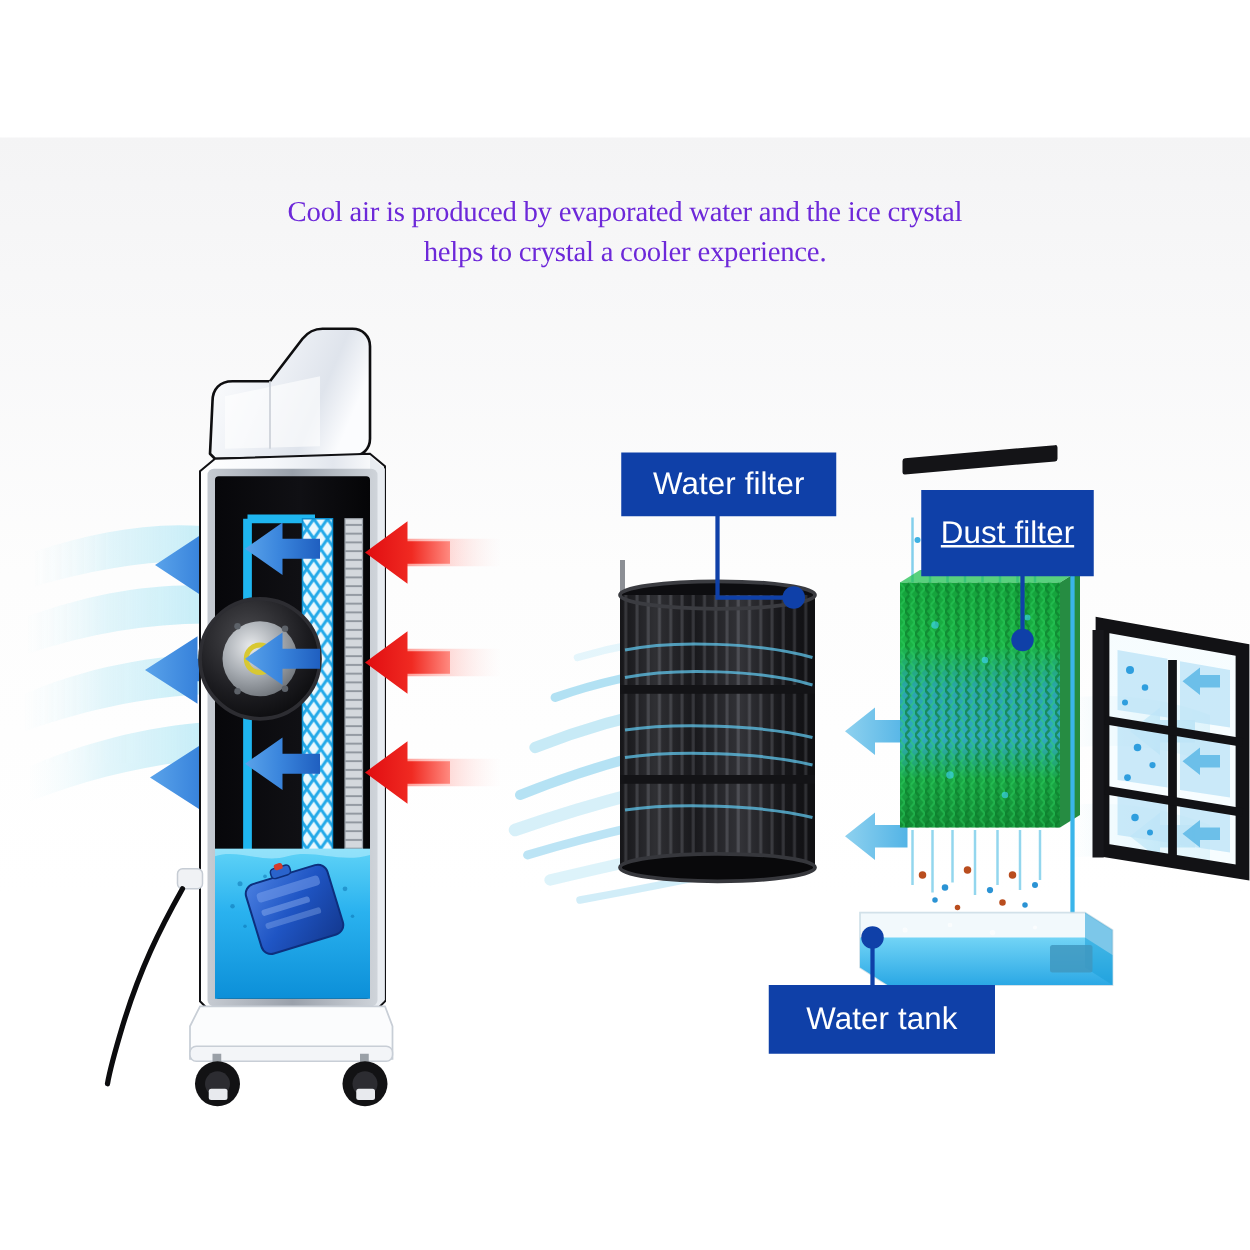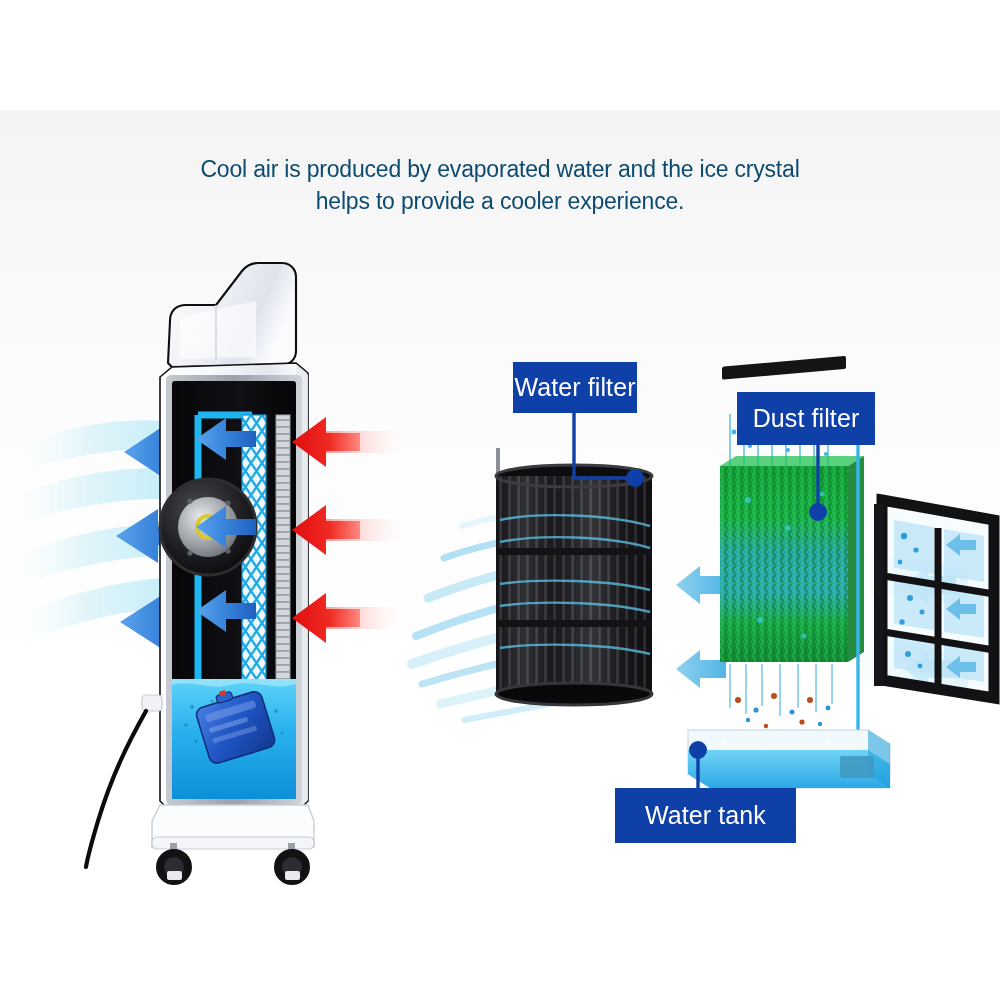--- a/index.html
+++ b/index.html
@@ -18,55 +18,55 @@
                background:linear-gradient(180deg,#f4f4f5 0%, #f7f7f8 14%, #fdfdfd 45%, #ffffff 78%, #ffffff 100%); }
   .bg-bottom { position:absolute; left:0; top:885px; width:1000px; height:115px; background:#ffffff; }
 
   
   .header { position:absolute; left:0; top:140px; width:1000px; text-align:center; z-index:40; }
   .title {
     font-size:60px; font-weight:700; color:#111315; letter-spacing:-1.6px;
     line-height:1.03; white-space:nowrap;
   }
   .subtitle {
-    margin-top:14px; font-size:23px; color:#0c4a6e; line-height:1.37;
-    font-weight:400; letter-spacing:-0.2px;
+    margin-top:14px; font-size:23px; color:#6d28d9; line-height:1.37;
+    font-weight:400; letter-spacing:-0.2px;font-family:Liberation Serif, serif;
   }
 
   
   .layer { position:absolute; }
   svg { display:block; overflow:visible; }
 
   
   .chip {
     position:absolute; z-index:60;
     background:#0f40a8; color:#ffffff;
     display:flex; align-items:center; justify-content:center;
     font-size:25px; font-weight:400; letter-spacing:0.1px;
     white-space:nowrap; padding:0 16px;
   }
-  #chip-water-filter { left:497px; top:362px; width:124px; height:51px;margin-left:16px; }
-  #chip-dust-filter  { left:737px; top:392px; width:138px; height:53px; }
+  #chip-water-filter { left:497px; top:362px; width:172px; height:51px; }
+  #chip-dust-filter  { left:737px; top:392px; width:138px; height:69px;text-decoration:underline; }
   #chip-water-tank   { left:615px; top:788px; width:181px; height:55px; }
 
   .connector { position:absolute; z-index:55; }
 </style>
 </head>
 <body>
 
 <div id="stage">
 
   <div class="bg-top"></div>
   <div class="bg-band"></div>
   <div class="bg-bottom"></div>
 
   <div class="header">
     <div class="subtitle">
       <div>Cool air is produced by evaporated water and the ice crystal</div>
-      <div>helps to provide a cooler experience.</div>
+      <div>helps to crystal a cooler experience.</div>
     </div>
   </div>
 
   <svg class="layer" style="left:20px; top:255px;" width="380" height="620" viewBox="0 0 380 620">
     <defs>
       <linearGradient id="gWhiteBody" x1="0" y1="0" x2="1" y2="0">
         <stop offset="0%" stop-color="#ffffff"></stop>
         <stop offset="38%" stop-color="#f6f8fb"></stop>
         <stop offset="72%" stop-color="#e3e7ee"></stop>
         <stop offset="100%" stop-color="#ffffff"></stop>

